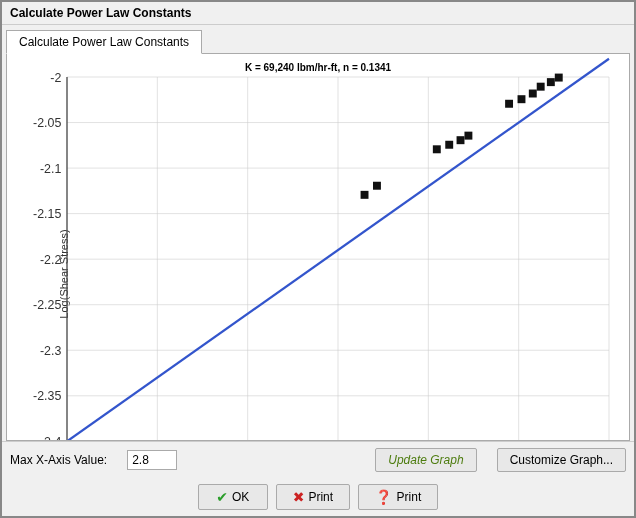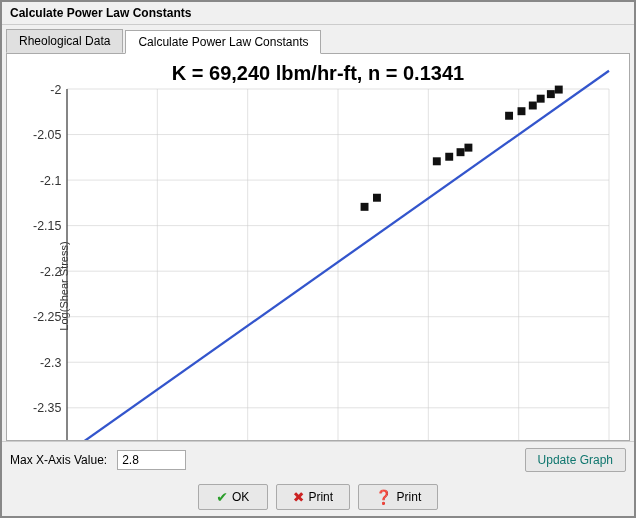--- a/index.html
+++ b/index.html
@@ -55,21 +55,21 @@
       flex: 1;
       background: #fff;
       border: 1px solid #aaa;
       margin: 0 4px;
       display: flex;
       flex-direction: column;
       overflow: hidden;
     }
     .equation-title {
       text-align: center;
-      font-size: 20px;
+      font-size: 10px;
       font-weight: bold;
       padding: 8px 0 4px 0;
       color: #000;
       flex-shrink: 0;
     }
     .chart-area {
       flex: 1;
       position: relative;
       margin: 0 10px 0 10px;
       display: flex;
@@ -94,43 +94,44 @@
       height: 100%;
       overflow: visible;
     }
     .bottom-bar {
       display: flex;
       align-items: center;
       padding: 6px 8px;
       flex-shrink: 0;
       background: #f0f0f0;
       border-top: 1px solid #ccc;
-      gap: 10px;
+      gap: 20px;
     }
     .bottom-bar label {
       font-size: 12px;
     }
     .bottom-bar input {
-      width: 69px;
+      width: 50px;
       font-size: 12px;
       padding: 2px 4px;
       border: 1px solid #aaa;
       background: #fff;
     }
     .btn {
       padding: 4px 12px;
       font-size: 12px;
       border: 1px solid #aaa;
       background: #e8e8e8;
       cursor: pointer;
       border-radius: 2px;
     }
     .btn.disabled {
-      color: #0f766e;
+      color: #4d7c0f;
       cursor: default;
+      font-style: italic;
     }
     .footer {
       display: flex;
       justify-content: center;
       align-items: center;
       padding: 6px 0;
       gap: 8px;
       flex-shrink: 0;
       background: #f0f0f0;
     }
@@ -152,23 +153,20 @@
     .icon-help { color: #ccaa00; font-size: 14px; }
   </style>
 </head>
 <body>
 
 <div class="window">
   <div class="title-bar">
     <span>Calculate Power Law Constants</span>
   </div>
   <div class="tabs">
-    <div class="tab">
-      <span>Rheological Data</span>
-    </div>
     <div class="tab active">
       <span>Calculate Power Law Constants</span>
     </div>
   </div>
   <div class="tab-content">
     <div class="equation-title">K = 69,240 lbm/hr-ft, n = 0.1341</div>
     <div class="chart-area">
       <div class="y-axis-label">Log(Shear Stress)</div>
       <div class="chart-container">
         <svg class="chart-svg" viewBox="0 0 480 320" preserveAspectRatio="none">
@@ -242,20 +240,23 @@
 
     </div>
   </div>
   <div class="bottom-bar">
     <label>Max X-Axis Value:</label>
     <input type="text" value="2.8" style="">
     <div style="flex:1"></div>
     <button class="btn disabled">
       <span>Update Graph</span>
     </button>
+    <button class="btn">
+      <span>Customize Graph...</span>
+    </button>
   </div>
   <div class="footer">
     <button class="footer-btn">
       <span class="icon-ok">✔</span>
       <span>OK</span>
     </button>
     <button class="footer-btn">
       <span class="icon-cancel">✖</span>
       <span>Print</span>
     </button>

